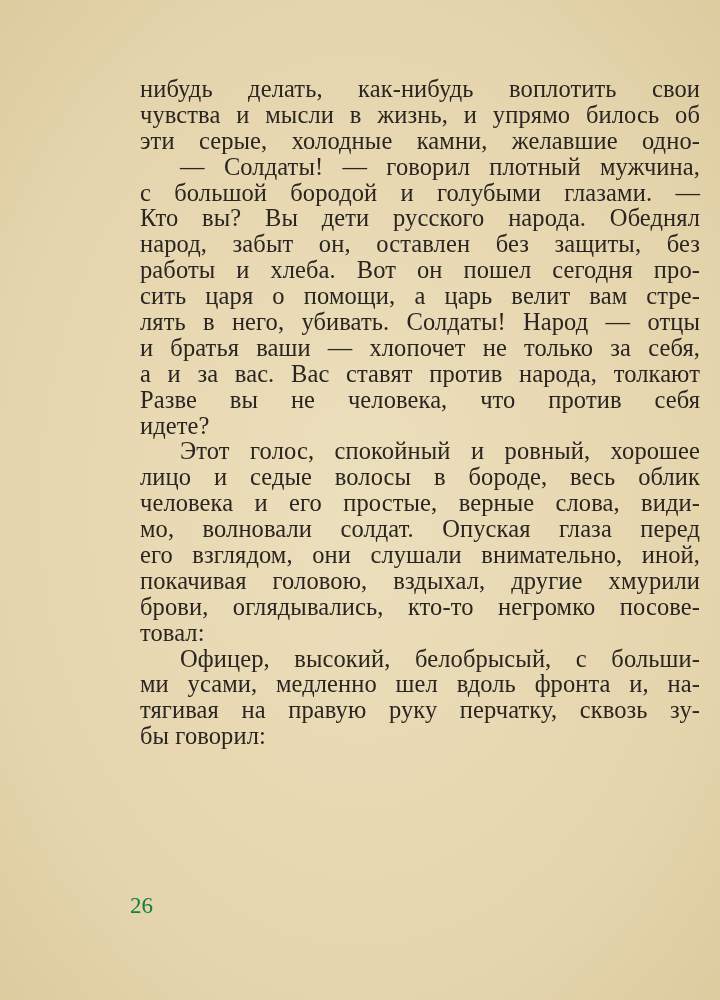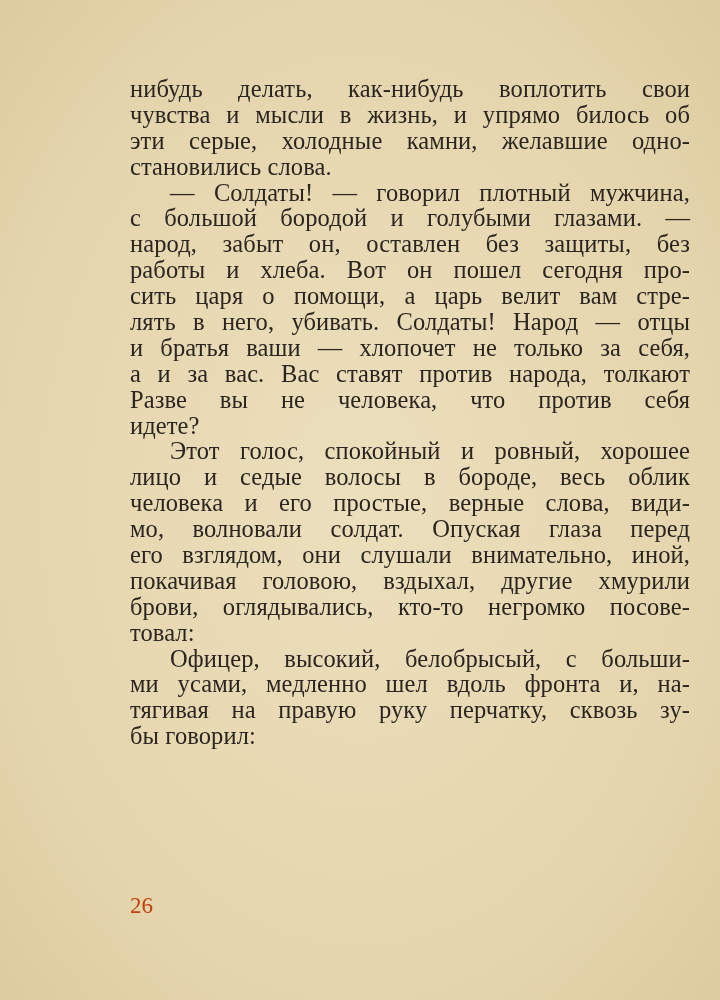--- a/index.html
+++ b/index.html
@@ -6,53 +6,53 @@
     body {
       width: 720px; height: 1000px; overflow: hidden;
       background: #e8d9b3;
       background-image: radial-gradient(ellipse at 50% 50%, #ecdfbc 0%, #e5d5ad 70%, #dccb9f 100%);
       font-family: "Liberation Serif", "DejaVu Serif", serif;
       color: #2a2520;
       position: relative;
     }
     .page {
       position: absolute;
-      left: 130px; top: 76px;
+      left: 140px; top: 76px;
       width: 560px;
     }
     .line {
       display: block;
       font-size: 24.5px;
       line-height: 25.9px;
       height: 25.9px;
       white-space: nowrap;
       text-align: justify;
       text-align-last: justify;
       letter-spacing: 0.1px;
     }
     .line.last { text-align-last: left; }
     .line.indent { padding-left: 40px; box-sizing: border-box; }
     .page-number {
       position: absolute;
       left: 130px; top: 893px;
       font-size: 23px;
       font-family: "Liberation Serif", serif;
-      color: #c2410c;
+      color: #15803d;
     }
   </style>
 </head>
 <body>
 
 <div class="page" id="page">
     <span class="line">нибудь делать, как-нибудь воплотить свои</span>
     <span class="line">чувства и мысли в жизнь, и упрямо билось об</span>
     <span class="line">эти серые, холодные камни, желавшие одно-</span>
-    <span class="line last">становились слова.</span>
     <span class="line indent">— Солдаты! — говорил плотный мужчина,</span>
     <span class="line">с большой бородой и голубыми глазами. —</span>
+    <span class="line">Кто вы? Вы дети русского народа. Обеднял</span>
     <span class="line">народ, забыт он, оставлен без защиты, без</span>
     <span class="line">работы и хлеба. Вот он пошел сегодня про-</span>
     <span class="line">сить царя о помощи, а царь велит вам стре-</span>
     <span class="line">лять в него, убивать. Солдаты! Народ — отцы</span>
     <span class="line">и братья ваши — хлопочет не только за себя,</span>
     <span class="line">а и за вас. Вас ставят против народа, толкают</span>
     <span class="line">Разве вы не человека, что против себя</span>
     <span class="line last">идете?</span>
     <span class="line indent">Этот голос, спокойный и ровный, хорошее</span>
     <span class="line">лицо и седые волосы в бороде, весь облик</span>

